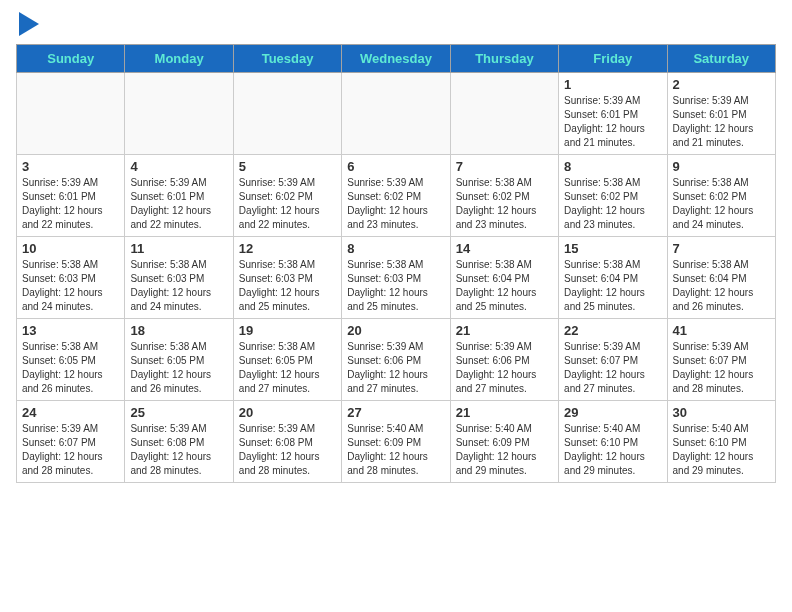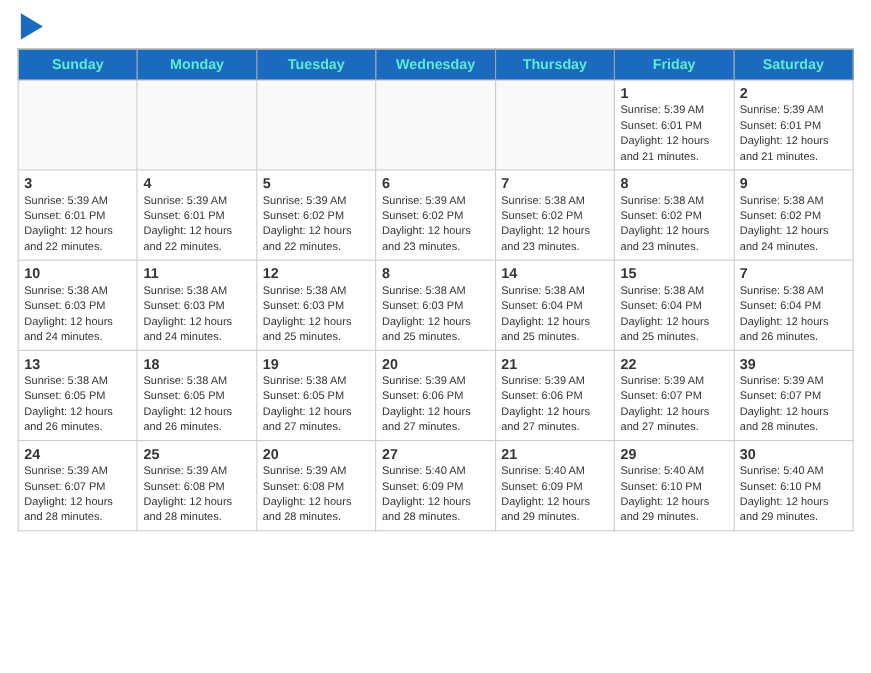--- a/index.html
+++ b/index.html
@@ -286,21 +286,21 @@
 and 27 minutes.</div>
         </td>
         <td>
           <span class="day-num">22</span>
           <div class="day-info" style="white-space: pre-line;">Sunrise: 5:39 AM
 Sunset: 6:07 PM
 Daylight: 12 hours
 and 27 minutes.</div>
         </td>
         <td>
-          <span class="day-num">39</span>
+          <span class="day-num">41</span>
           <div class="day-info" style="white-space: pre-line;">Sunrise: 5:39 AM
 Sunset: 6:07 PM
 Daylight: 12 hours
 and 28 minutes.</div>
         </td>
       </tr>
       <tr class="week-row">
         <td>
           <span class="day-num">24</span>
           <div class="day-info" style="white-space: pre-line;">Sunrise: 5:39 AM

